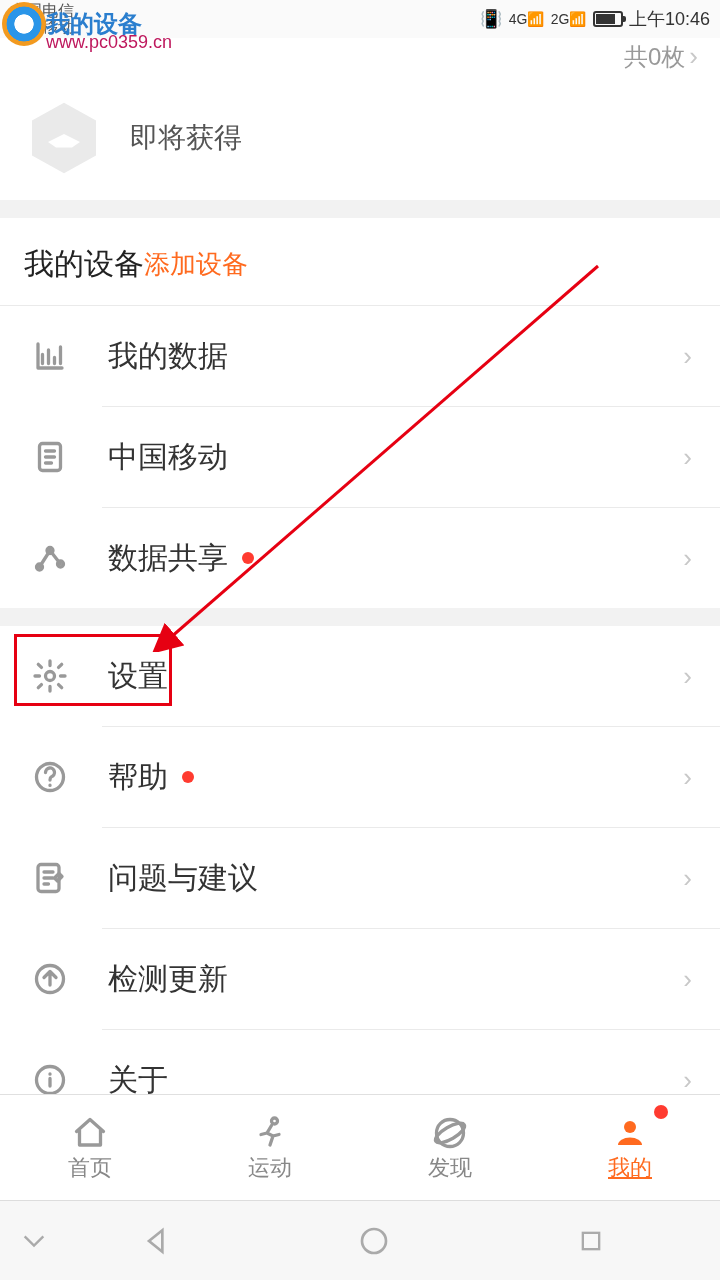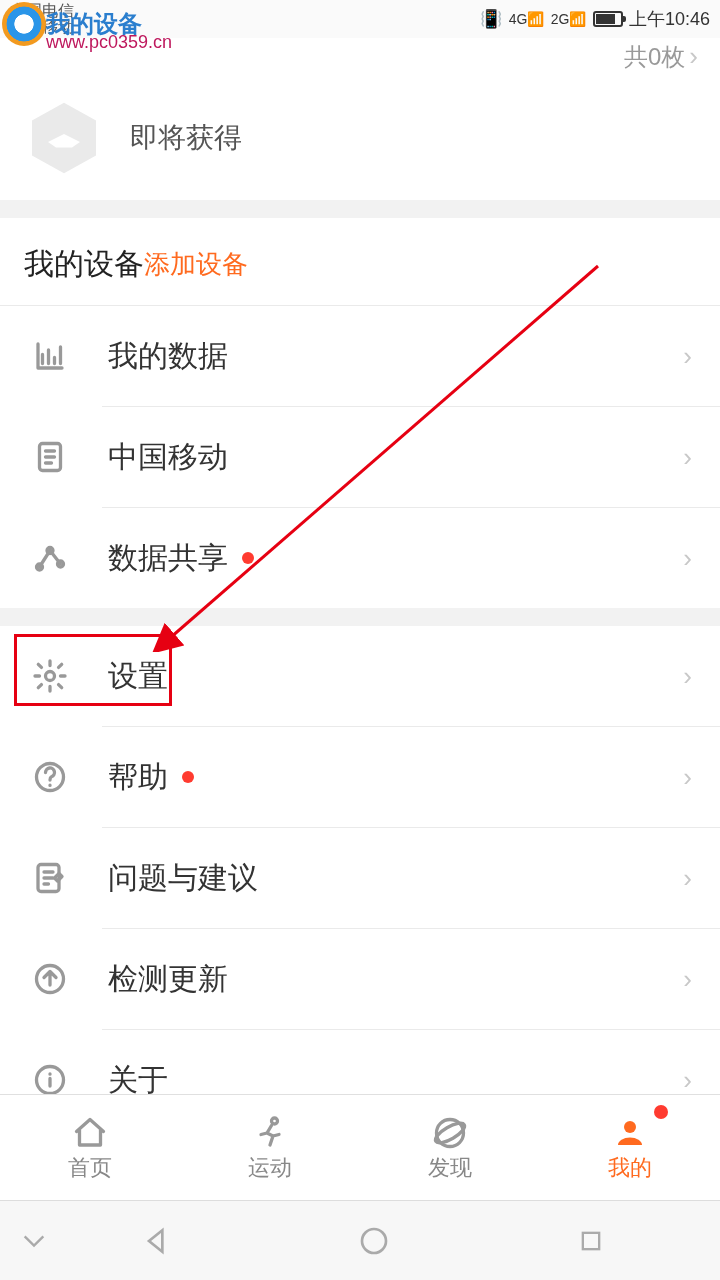--- a/index.html
+++ b/index.html
@@ -38,21 +38,21 @@
     
     .list-item { display: flex; align-items: center; padding: 28px 28px; background: #fff; position: relative; }
     .list-separator { height: 1px; background: #eaeaea; margin-left: 102px; }
     .list-icon { width: 44px; height: 44px; display: flex; align-items: center; justify-content: center; flex-shrink: 0; }
     .list-label { margin-left: 36px; font-size: 30px; color: #333; flex: 1; display: flex; align-items: center; gap: 14px; }
     .red-dot { width: 12px; height: 12px; background: #ff3b30; border-radius: 50%; }
     .chevron { color: #c8c8c8; font-size: 26px; }
     
     .bottom-nav { position: absolute; bottom: 80px; left: 0; right: 0; height: 106px; background: #fff; border-top: 1px solid #e0e0e0; display: flex; }
     .nav-item { flex: 1; display: flex; flex-direction: column; align-items: center; justify-content: center; gap: 0; color: #888; font-size: 22px; position: relative; }
-    .nav-item.active { color: #ff6a1f; }
+    .nav-item.active { color: #ff6a1f; text-decoration: underline; }
     .nav-icon { width: 40px; height: 40px; display: flex; align-items: center; justify-content: center; }
     .nav-dot { position: absolute; top: 10px; right: 52px; width: 14px; height: 14px; background: #ff3b30; border-radius: 50%; }
     
     .sys-nav { position: absolute; bottom: 0; left: 0; right: 0; height: 80px; background: #f7f7f7; display: flex; align-items: center; padding: 0 20px; border-top: 1px solid #ddd; }
     .sys-nav-btn { flex: 1; display: flex; align-items: center; justify-content: center; color: #888; }
     .sys-nav-close { flex-grow: 0; width: 60px; }
     
     .highlight-box { position: absolute; border: 3px solid #e60012; pointer-events: none; }
     .arrow-line { position: absolute; pointer-events: none; }
     

